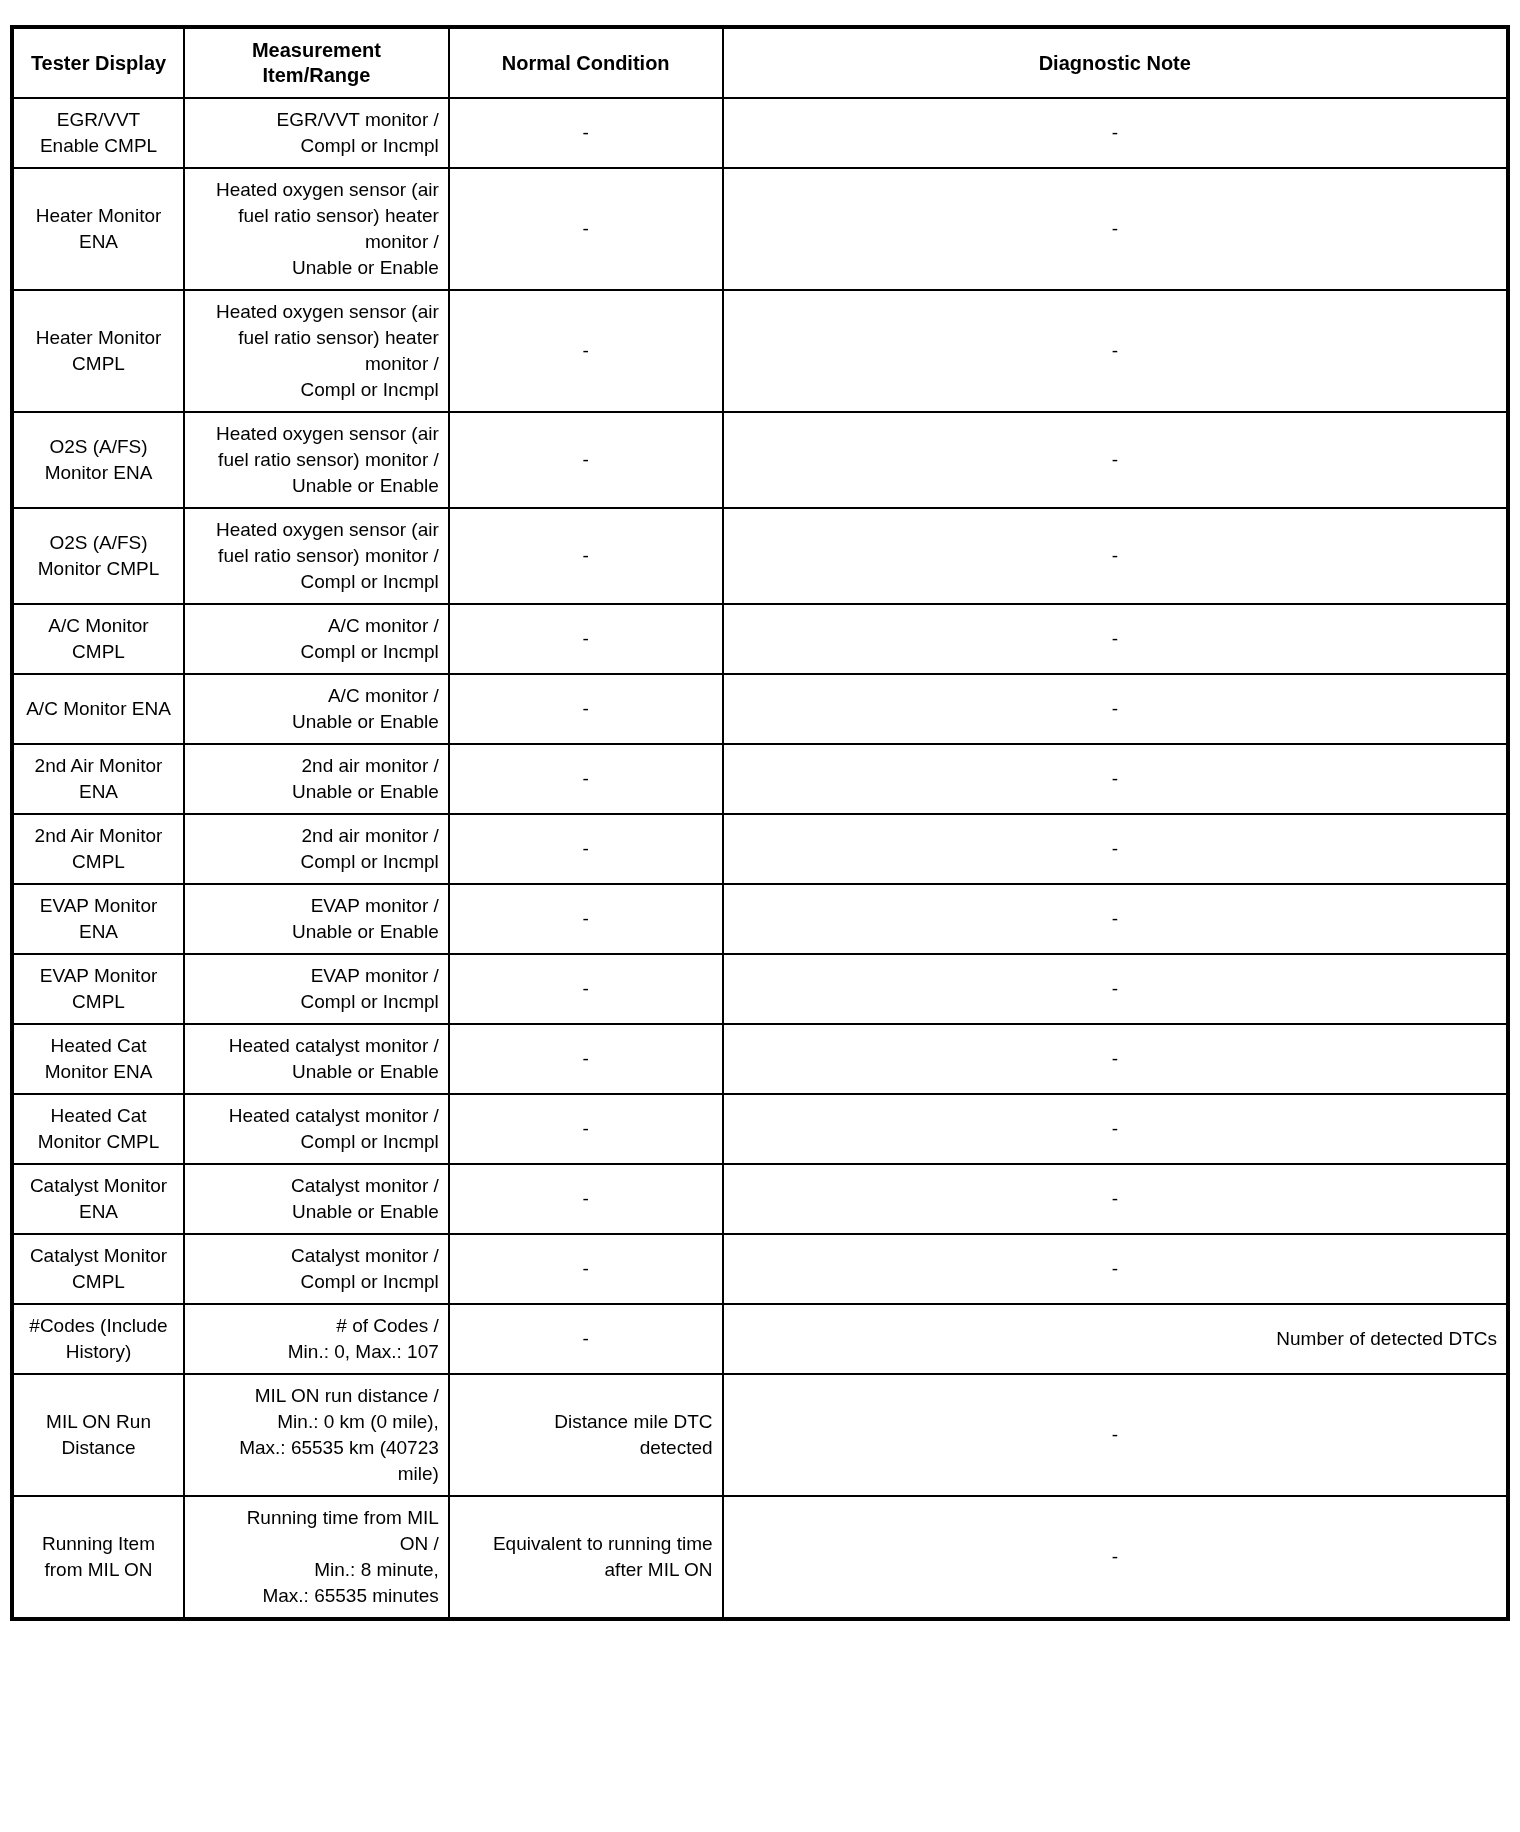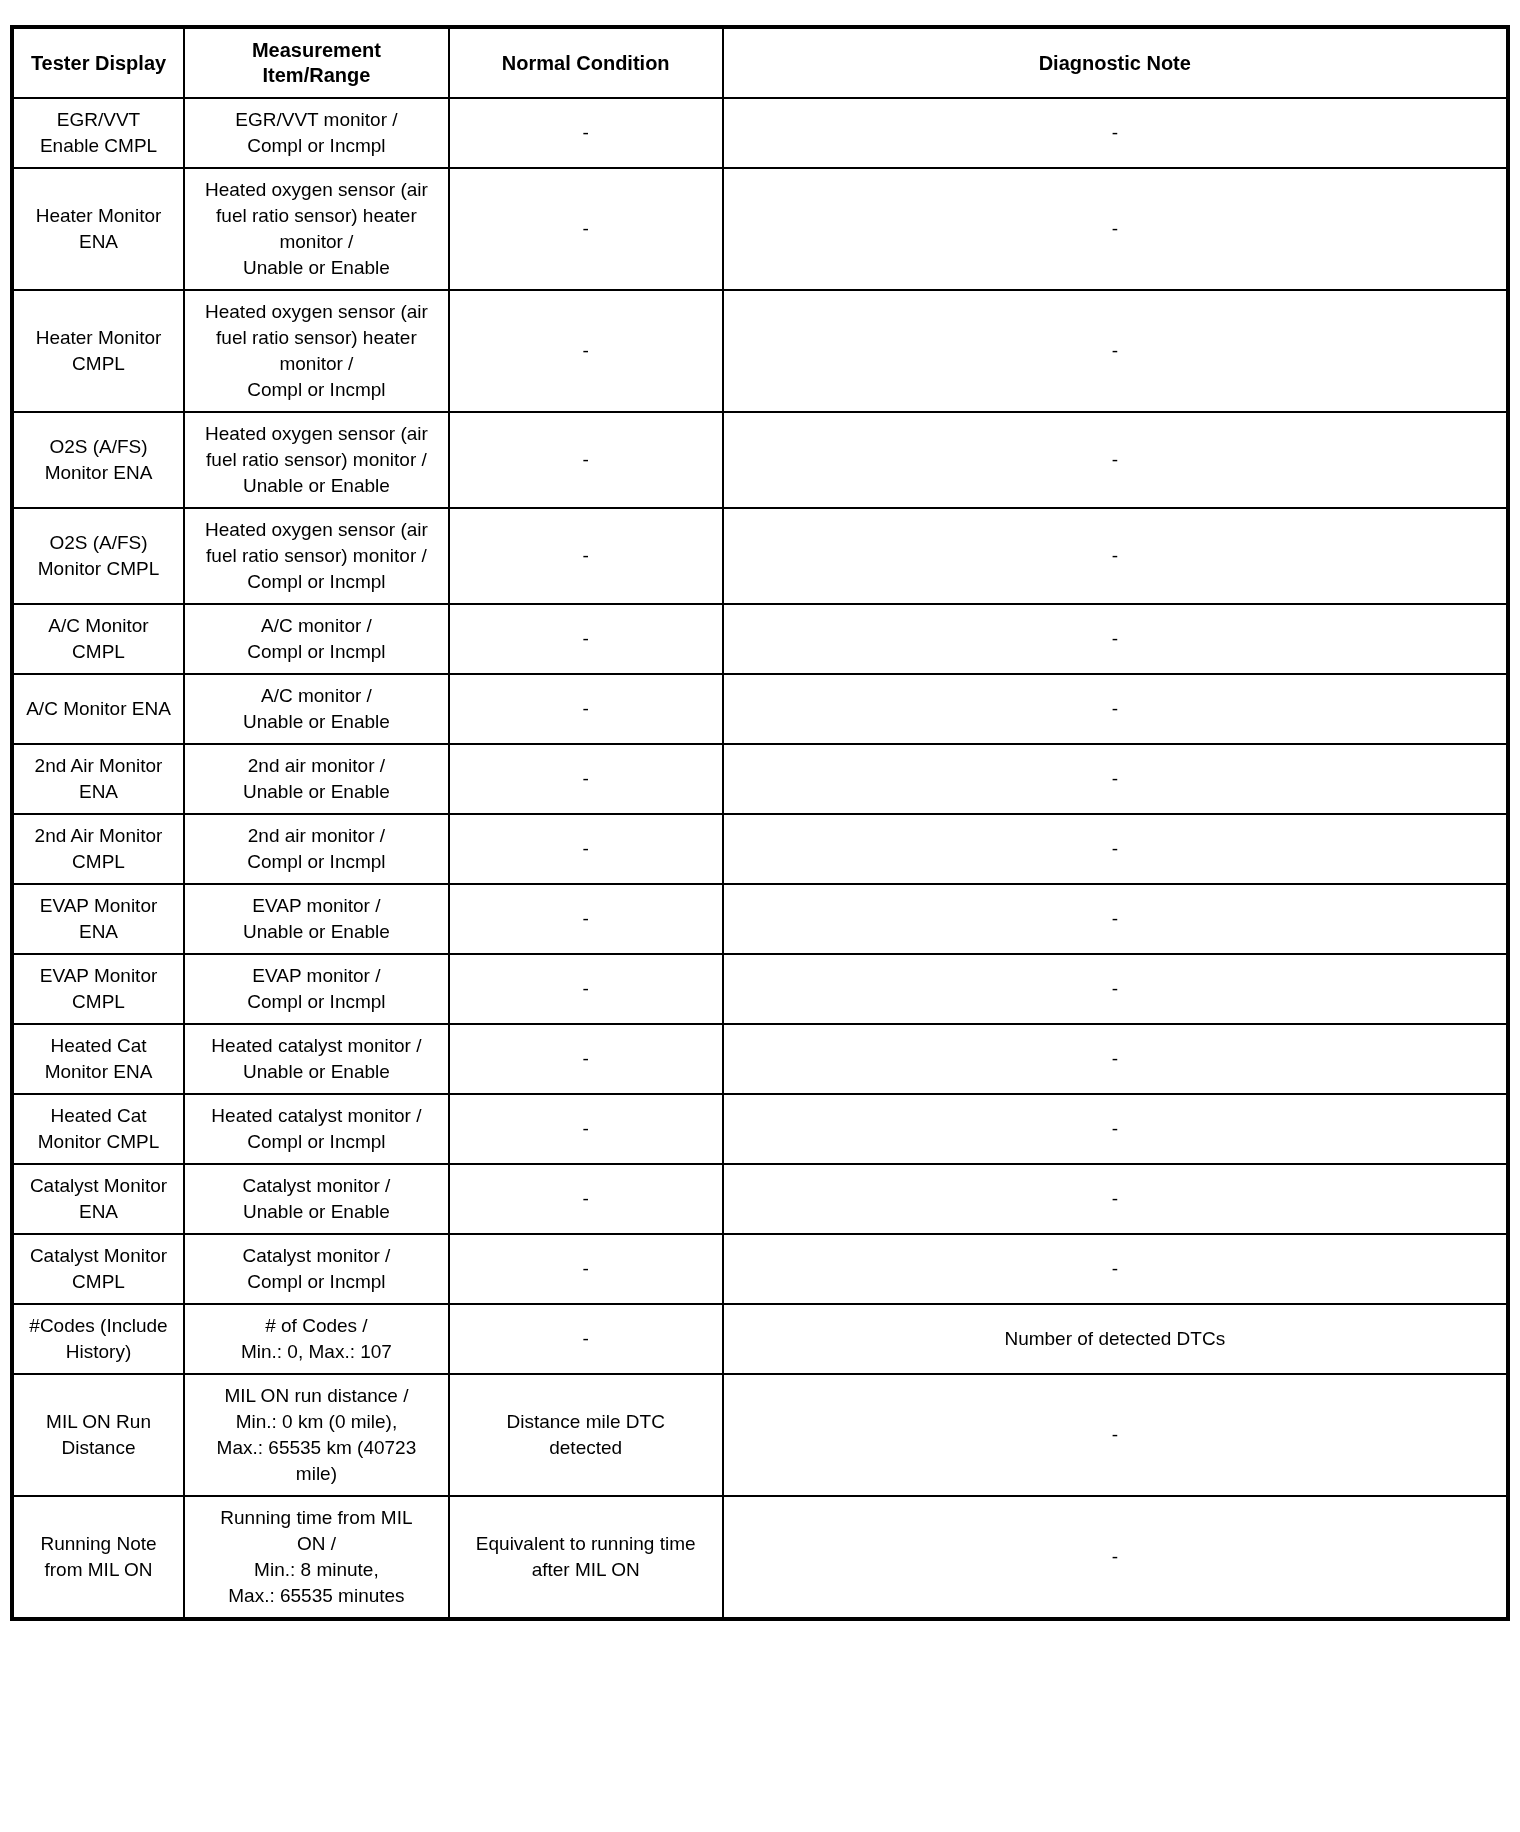--- a/index.html
+++ b/index.html
@@ -38,21 +38,21 @@
     line-height: 25px;
     text-align: center;
     padding: 9px 6px;
   }
   table.diag-table td {
     font-size: 19px;
     line-height: 26px;
     padding: 8px 9px;
   }
   td.cell-center { text-align: center; }
-  td.cell-left   { text-align: center; }
+  td.cell-left   { text-align: right; }
   col.col-display  { width: 11.5%; }
   col.col-item     { width: 17.7%; }
   col.col-normal   { width: 18.3%; }
   col.col-note     { width: 52.5%; }
 </style>
 </head>
 <body>
 
 <div class="page">
   <table class="diag-table">
@@ -210,21 +210,21 @@
 Distance</td>
           <td class="cell-left">MIL ON run distance /
 Min.: 0 km (0 mile),
 Max.: 65535 km (40723
 mile)</td>
           <td class="cell-left">Distance mile DTC
 detected</td>
           <td class="cell-center">-</td>
         </tr>
         <tr>
-          <td class="cell-center">Running Note
+          <td class="cell-center">Running Item
 from MIL ON</td>
           <td class="cell-left">Running time from MIL
 ON /
 Min.: 8 minute,
 Max.: 65535 minutes</td>
           <td class="cell-left">Equivalent to running time
 after MIL ON</td>
           <td class="cell-center">-</td>
         </tr>
       </tbody>

